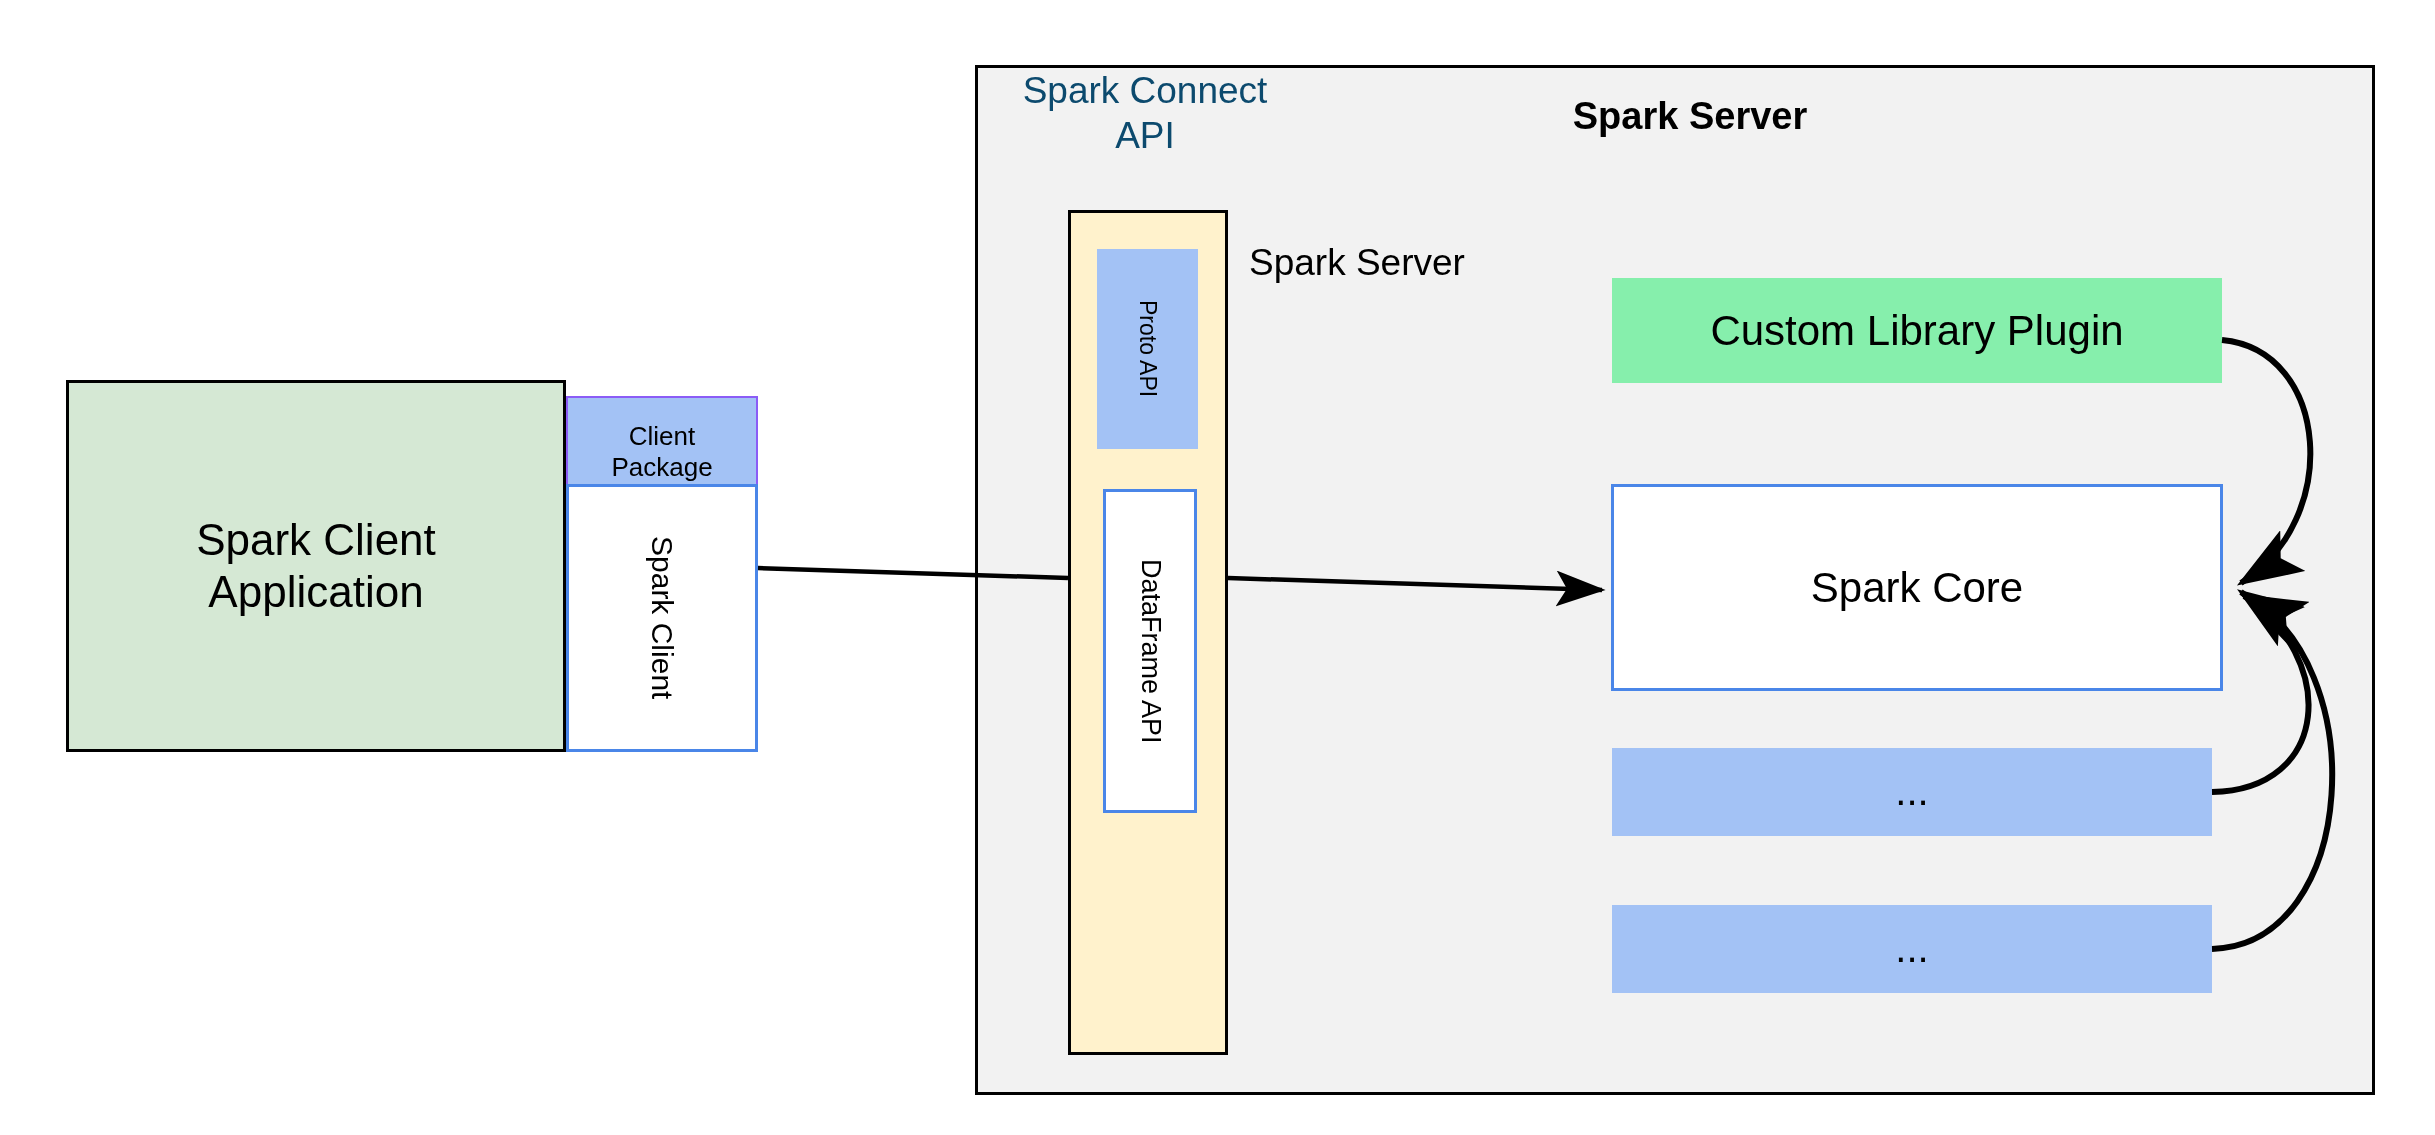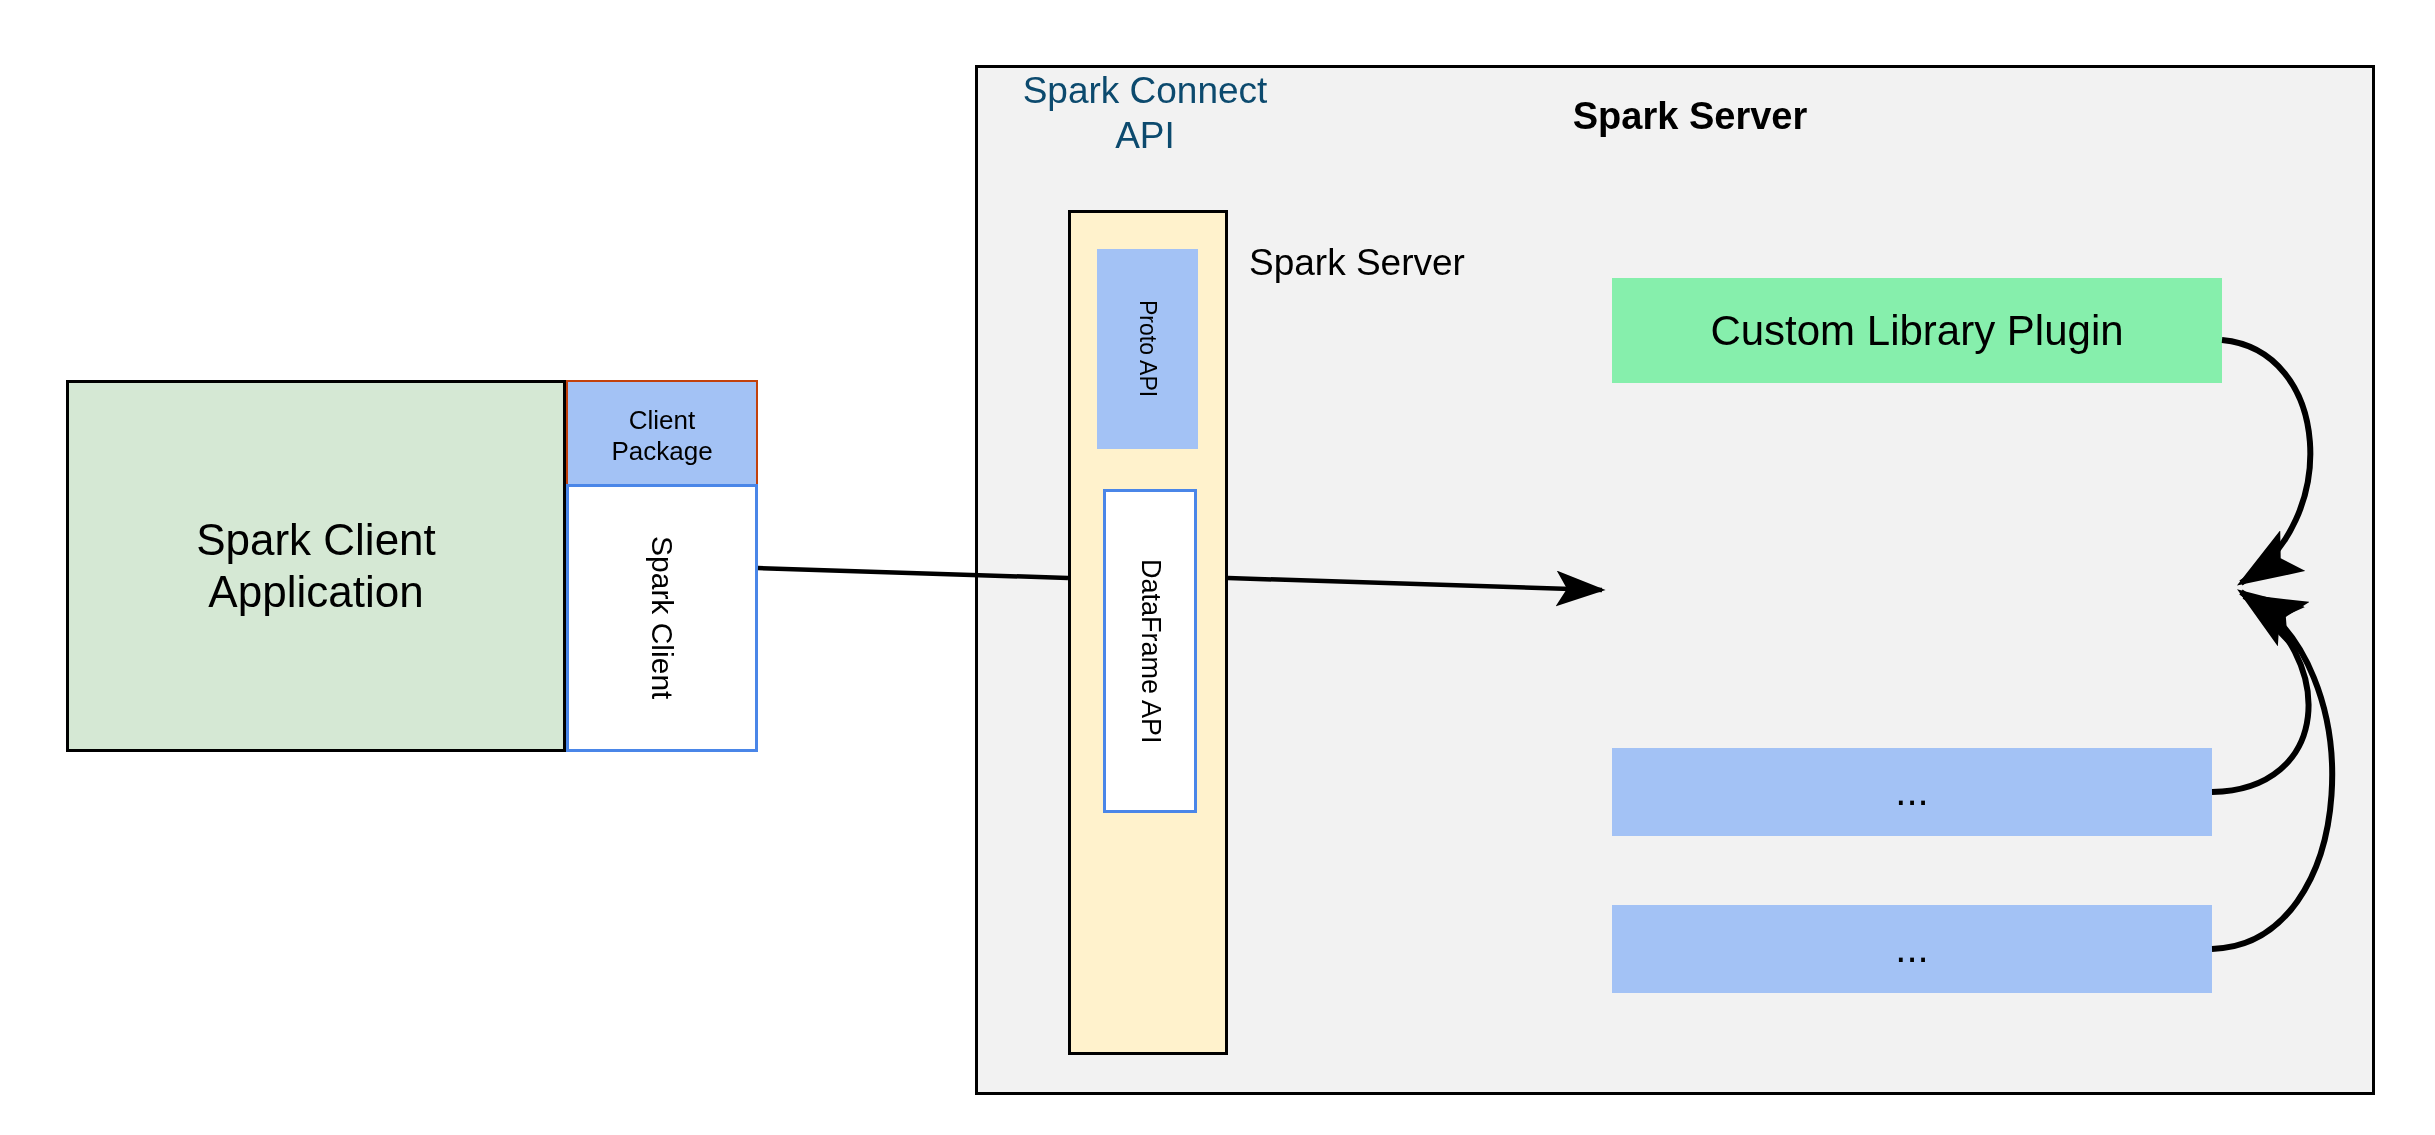--- a/index.html
+++ b/index.html
@@ -37,25 +37,25 @@
     width: 500px;
     height: 372px;
     background: #d5e8d4;
     border: 3px solid #000000;
     font-size: 44px;
     z-index: 2;
   }
 
   #client-package {
     left: 566px;
-    top: 380px;
+    top: 396px;
     width: 192px;
     height: 111px;
     background: #a3c2f5;
-    border: 2px solid #c2410c;
+    border: 2px solid #8b5cf6;
     font-size: 26px;
     z-index: 3;
   }
 
   #spark-client {
     left: 566px;
     top: 484px;
     width: 192px;
     height: 268px;
     background: #ffffff;
@@ -238,20 +238,23 @@
   </div>
 
   <div class="box" id="dataframe-api">
     <span class="vtext">DataFrame API</span>
   </div>
 
   <div class="box" id="custom-plugin">
     <span>Custom Library Plugin</span>
   </div>
 
+  <div class="box" id="spark-core">
+    <span>Spark Core</span>
+  </div>
 
   <div class="box" id="dots-1">
     <span>...</span>
   </div>
 
   <div class="box" id="dots-2">
     <span>...</span>
   </div>
 
   <div class="box" id="client-app">

